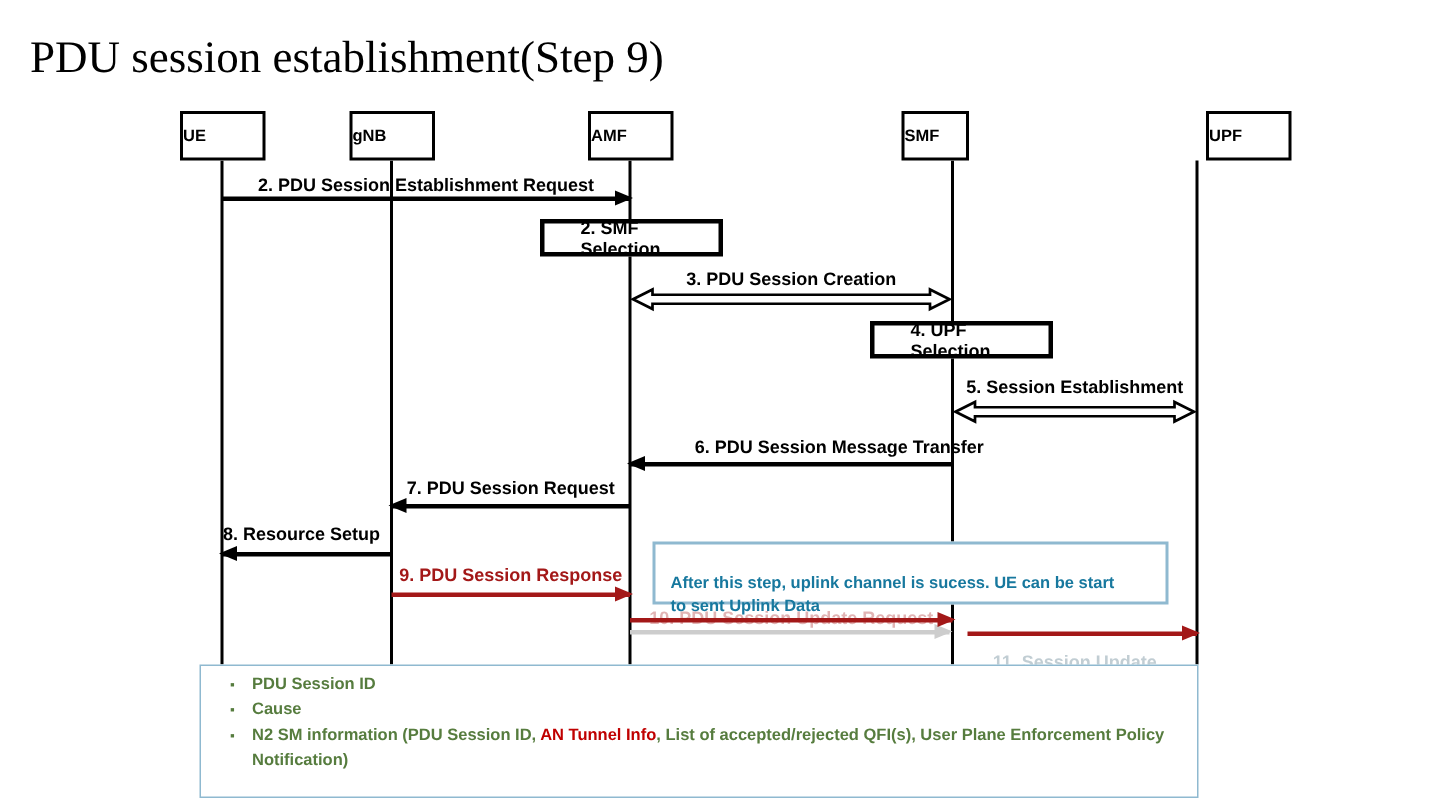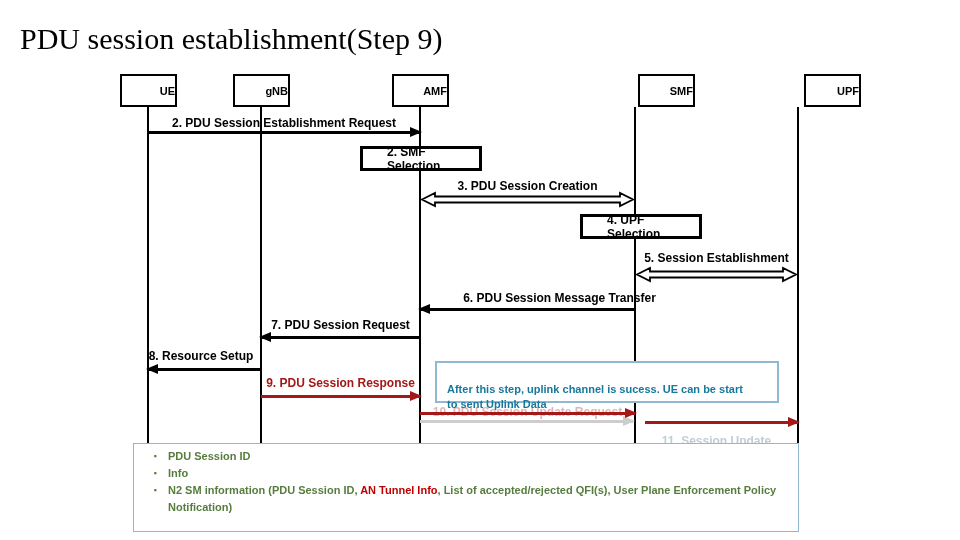--- a/index.html
+++ b/index.html
@@ -1,20 +1,20 @@
 <!DOCTYPE html>
 <html><head>
 <meta charset="utf-8">
 <style>
   html,body{margin:0;padding:0;background:#fff;}
   #slide{position:relative;width:960px;height:540px;background:#ffffff;overflow:hidden;
          font-family:"Liberation Sans",sans-serif;}
   .title{position:absolute;left:20px;top:22px;font:400 30px "Liberation Serif",serif;color:#000;white-space:nowrap;}
   .actor{position:absolute;top:74px;height:33px;box-sizing:border-box;border:2.5px solid #000;background:#fff;
-         display:flex;align-items:center;justify-content:flex-end;font:bold 11px "Liberation Sans",sans-serif;z-index:4;}
+         display:flex;align-items:center;justify-content:flex-start;font:bold 11px "Liberation Sans",sans-serif;z-index:4;}
   .lifeline{position:absolute;top:107px;height:336px;width:1.5px;background:#000;z-index:1;}
   .lbl{position:absolute;font:bold 12px "Liberation Sans",sans-serif;color:#000;text-align:center;
        white-space:nowrap;z-index:2;}
   .arrow{position:absolute;height:3px;background:#000;z-index:3;}
   .head{position:absolute;width:0;height:0;border-top:5px solid transparent;border-bottom:5px solid transparent;top:-4px;}
   .head-r{right:-2px;border-left:12px solid #000;}
   .head-l{left:-2px;border-right:12px solid #000;}
   .selfbox{position:absolute;box-sizing:border-box;border:3px solid #000;background:#fff;z-index:4;
            display:flex;align-items:center;justify-content:center;font:bold 12px "Liberation Sans",sans-serif;padding-left:24px;}
   .dblarrow{position:absolute;z-index:3;}
@@ -46,21 +46,21 @@
 
   <div class="actor" style="left:120px;width:57px;">
       <span>UE</span>
     </div>
   <div class="actor" style="left:233px;width:57px;">
       <span>gNB</span>
     </div>
   <div class="actor" style="left:392px;width:57px;">
       <span>AMF</span>
     </div>
-  <div class="actor" style="left:638px;width:57px;">
+  <div class="actor" style="left:601px;width:45px;">
       <span>SMF</span>
     </div>
   <div class="actor" style="left:804px;width:57px;">
       <span>UPF</span>
     </div>
 
   <div class="lifeline" style="left:147px;"></div>
   <div class="lifeline" style="left:260px;"></div>
   <div class="lifeline" style="left:419px;"></div>
   <div class="lifeline" style="left:634px;"></div>
@@ -128,21 +128,21 @@
     <div>to sent Uplink Data</div>
   </div>
 
   <div class="bottombox">
     <div class="bb-item">
       <span class="bb-bullet">▪</span>
       <span>PDU Session ID</span>
     </div>
     <div class="bb-item">
       <span class="bb-bullet">▪</span>
-      <span>Info</span>
+      <span>Cause</span>
     </div>
     <div class="bb-item">
       <span class="bb-bullet">▪</span>
       <span class="bb-text"><span>N2 SM information (PDU Session ID, </span><span class="red-inline">AN Tunnel Info</span><span>, List of accepted/rejected QFI(s), User Plane Enforcement Policy Notification)</span></span>
     </div>
   </div>
 
 </div>
 
 </body></html>

